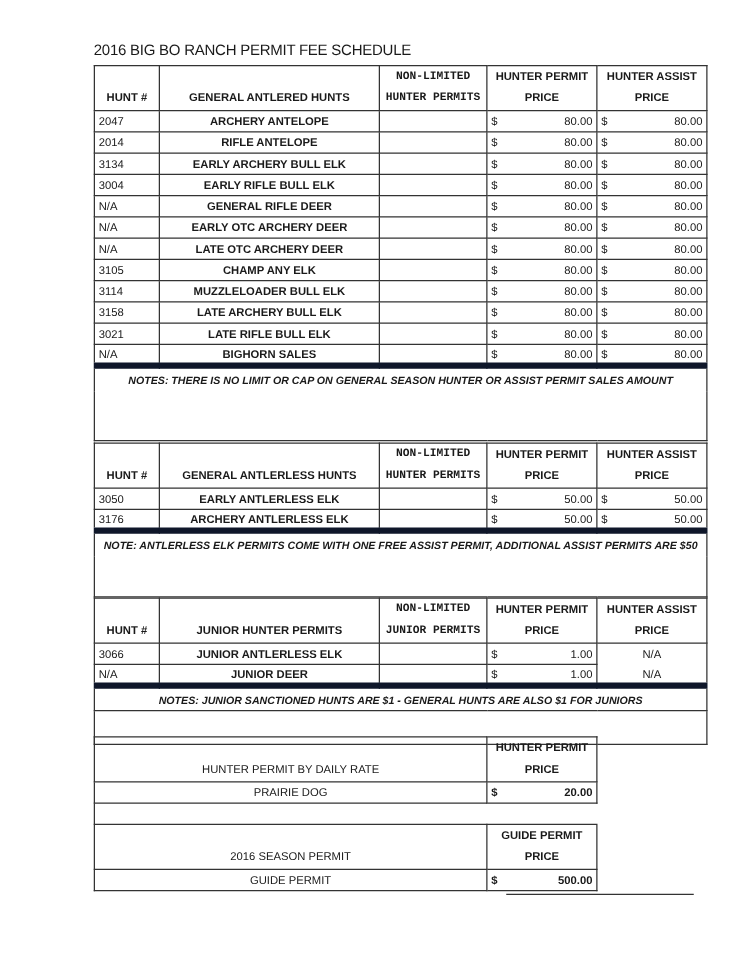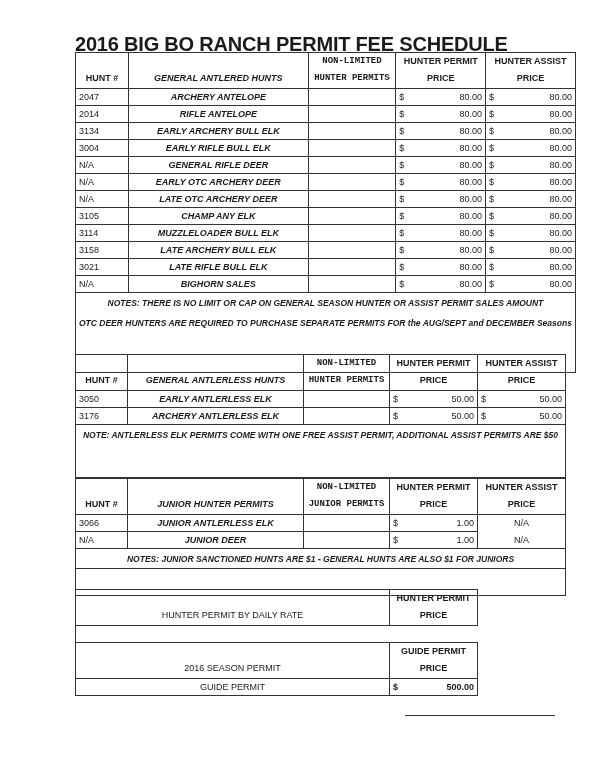--- a/index.html
+++ b/index.html
@@ -1,28 +1,28 @@
 <!DOCTYPE html>
 <html><head>
 <meta charset="utf-8">
 <style>
   html, body { margin: 0; padding: 0; background: #ffffff; }
   body { width: 600px; height: 777px; position: relative; overflow: hidden;
          font-family: "Liberation Sans", sans-serif; color: #1a1a1a; }
-  .title { position: absolute; left: 75px; top: 33px; font-size: 20px; font-weight: bold; letter-spacing: -0.2px; }
+  .title { position: absolute; left: 75px; top: 33px; font-size: 12px; font-weight: normal; letter-spacing: -0.2px; }
   table { border-collapse: collapse; position: absolute; left: 75px; font-size: 9px; }
   td { border: 1px solid #333; height: 17px; padding: 0 3px; box-sizing: border-box; white-space: nowrap; }
   .c1 { width: 52px; text-align: left; }
-  .c2 { width: 176px; text-align: center; font-weight: bold; font-style: italic; }
+  .c2 { width: 176px; text-align: center; font-weight: bold; }
   .c3 { width: 86px; text-align: center; font-family: Liberation Mono, monospace; }
   .c4, .c5 { width: 88px; }
   .hdr td { font-weight: bold; text-align: center; vertical-align: bottom; height: 36px; line-height: 17px; padding-bottom: 1px; }
   .hdr td.c4, .hdr td.c5 { vertical-align: middle; }
   .money { display: flex; justify-content: space-between; }
-  .note td { text-align: center; font-weight: bold; font-style: italic; font-size: 8.5px; border-top: 1px solid #0f172a; border-bottom: none; height: 20px; }
+  .note td { text-align: center; font-weight: bold; font-style: italic; font-size: 8.5px; border-top: 5px solid #0f172a; border-bottom: none; height: 20px; }
   .note.last td { border-bottom: 1px solid #333; }
   .blank td { height: 20px; border-top: none; }
   .na { text-align: center; }
   #t1 { top: 52px; }
   #t2 { top: 354px; }
   #t3 { top: 478px; }
   #t4 { top: 589px; }
   .small td { height: 17px; }
   .small .hdr td { height: 34px; }
   .lbl { text-align: center; width: 314px; }
@@ -248,23 +248,20 @@
             <span>$</span>
             <span>80.00</span>
           </div>
         </td>
       </tr>
     </tbody>
   <tbody>
       <tr class="note">
         <td colspan="5">NOTES: THERE IS NO LIMIT OR CAP ON GENERAL SEASON HUNTER OR ASSIST PERMIT SALES AMOUNT</td>
       </tr>
-  <tr class="note" style="border-top:none">
-        <td colspan="5" style="border-top:none">OTC DEER HUNTERS ARE REQUIRED TO PURCHASE SEPARATE PERMITS FOR the AUG/SEPT and DECEMBER Seasons</td>
-      </tr>
   <tr class="blank">
         <td colspan="5" style="height:40px;border-top:none"></td>
       </tr>
 </tbody>
   </table>
 
 <table id="t2">
   <tbody>
       <tr class="hdr">
     <td class="c1">HUNT #</td>
@@ -361,20 +358,29 @@
       </tr>
 </tbody>
   </table>
 
 <table id="t4" class="small">
   <tbody>
       <tr class="hdr">
     <td class="lbl b">HUNTER PERMIT BY DAILY RATE</td>
     <td class="price b" style="text-align:center;vertical-align:middle"><span>HUNTER PERMIT</span><br><span>PRICE</span></td>
   </tr>
+  <tr>
+    <td class="lbl">PRAIRIE DOG</td>
+    <td class="price b">
+          <div class="money">
+            <span>$</span>
+            <span>20.00</span>
+          </div>
+        </td>
+  </tr>
   <tr class="blank">
         <td colspan="2" style="height:17px;border-right:none"></td>
       </tr>
   <tr class="hdr">
     <td class="lbl b">2016 SEASON PERMIT</td>
     <td class="price b" style="text-align:center;vertical-align:middle"><span>GUIDE PERMIT</span><br><span>PRICE</span></td>
   </tr>
   <tr>
     <td class="lbl">GUIDE PERMIT</td>
     <td class="price b">

